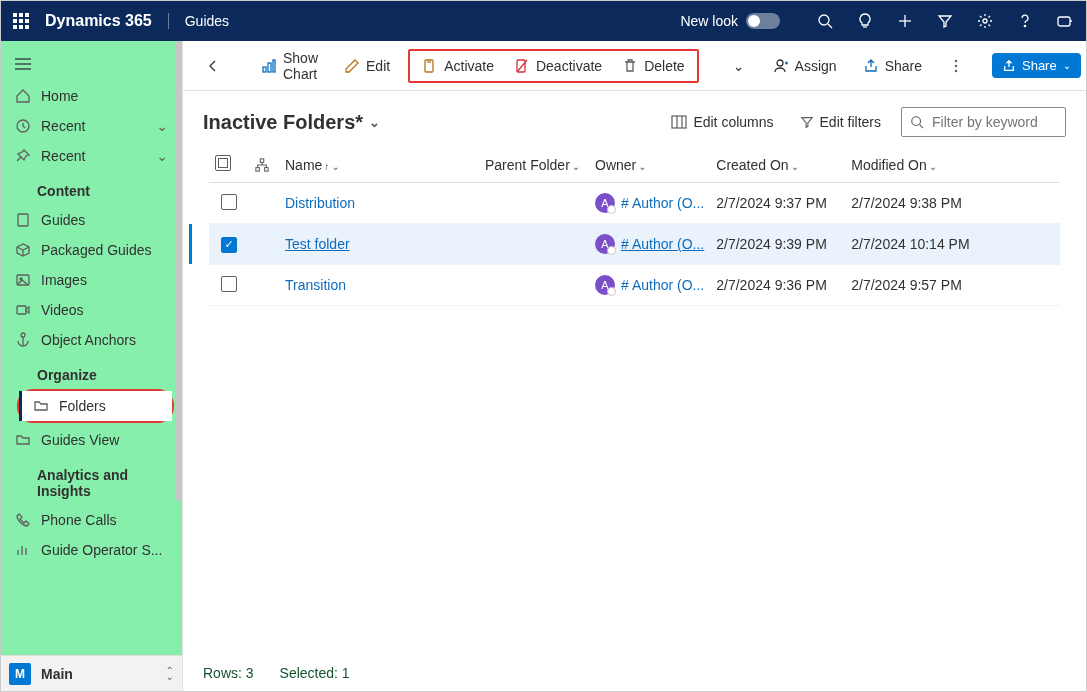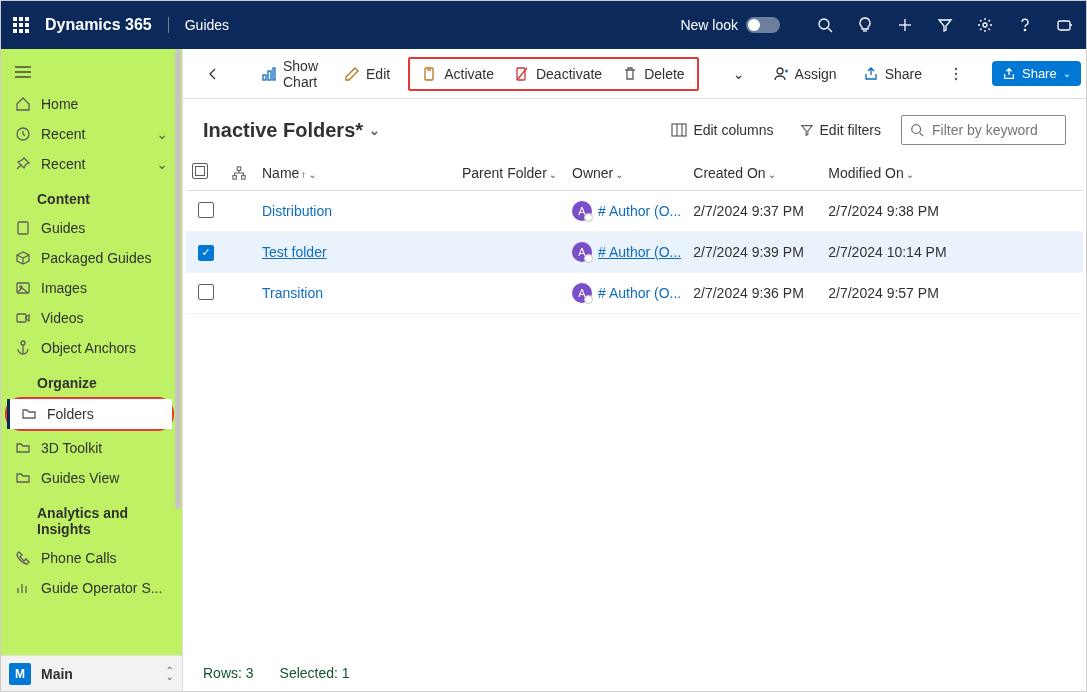--- a/index.html
+++ b/index.html
@@ -1,36 +1,36 @@
 <!DOCTYPE html>
 <html><head>
 <meta charset="utf-8">
 <style>
   * { box-sizing: border-box; }
   html, body { margin:0; padding:0; font-family: "Segoe UI", Arial, sans-serif; font-size:14px; color:#323130; background:#fff; height:100%; }
   .app { width:1087px; height:692px; display:flex; flex-direction:column; border:1px solid #ccc; overflow:hidden; }
 
   
-  .topbar { background:#0b2a5b; color:#fff; height:48px; display:flex; align-items:center; padding:0 12px; gap:16px; }
+  .topbar { background:#0b2a5b; color:#fff; height:40px; display:flex; align-items:center; padding:0 12px; gap:16px; }
   .waffle-icon { width:16px; height:16px; display:grid; grid-template-columns:repeat(3,4px); grid-template-rows:repeat(3,4px); gap:2px; }
   .waffle-icon span { background:#fff; width:4px; height:4px; }
   .brand { font-weight:600; font-size:16px; }
   .brand-sub { font-size:14px; border-left:1px solid rgba(255,255,255,0.4); padding-left:16px; }
   .topbar-spacer { flex:1; }
   .newlook { display:flex; align-items:center; gap:8px; font-size:14px; }
   .toggle { width:34px; height:16px; border-radius:8px; background:rgba(255,255,255,0.4); position:relative; }
   .toggle::after { content:""; position:absolute; left:2px; top:2px; width:12px; height:12px; border-radius:50%; background:#fff; }
   .topbar-icons { display:flex; gap:22px; align-items:center; margin-left:20px; }
   .topbar-icons .ic { width:18px; height:18px; display:flex; align-items:center; justify-content:center; color:#fff; }
 
   
   .body { flex:1; display:flex; min-height:0; }
 
   
-  .sidebar { width:182px; background:#bef264; border-right:1px solid #e1dfdd; display:flex; flex-direction:column; position:relative; }
+  .sidebar { width:182px; background:#86efac; border-right:1px solid #e1dfdd; display:flex; flex-direction:column; position:relative; }
   .side-scroll { overflow-y:auto; flex:1; padding-top:6px; }
   .hamburger { padding:10px 14px; }
   .nav-item { display:flex; align-items:center; gap:10px; padding:7px 14px; cursor:pointer; }
   .nav-item .ic { width:16px; height:16px; display:flex; align-items:center; justify-content:center; color:#605e5c; }
   .nav-item .chev { margin-left:auto; color:#605e5c; }
   .nav-section { padding:12px 14px 6px; font-weight:600; font-size:14px; color:#323130;margin-left:22px; }
   .nav-item.active { background:#fff; position:relative; }
   .nav-item.active::before { content:""; position:absolute; left:0; top:0; bottom:0; width:3px; background:#0b2a5b; }
   .highlight-red { border:2px solid #e53935; border-radius:2px; }
   .side-scrollbar { position:absolute; right:0; top:0; bottom:36px; width:8px; background:transparent; }
@@ -53,21 +53,21 @@
   .chev-sm { font-size:10px; color:inherit; }
 
   .view-header { display:flex; align-items:center; padding:16px 20px 10px; gap:14px;}
   .view-title { font-size:20px; font-weight:600; display:flex; align-items:center; gap:6px;}
   .view-spacer { flex:1; }
   .header-action { display:flex; align-items:center; gap:6px; color:#323130; cursor:pointer; padding:4px 6px;}
   .filter-box { width:165px; height:30px; border:1px solid #8a8886; border-radius:2px; display:flex; align-items:center; padding:0 8px; gap:6px; color:#605e5c; }
   .filter-box input { border:none; outline:none; flex:1; font-size:14px; color:#323130; background:transparent;}
 
   
-  .grid { padding:0 3px; flex:1; overflow:auto;}
+  .grid { padding:0 26px; flex:1; overflow:auto;}
   table.data { width:100%; border-collapse:collapse; font-size:14px; }
   table.data th { text-align:left; font-weight:400; color:#323130; padding:8px 6px; border-bottom:1px solid #e1dfdd; white-space:nowrap;}
   table.data td { padding:10px 6px; border-bottom:1px solid #f3f2f1; white-space:nowrap;}
   .col-check { width:40px; text-align:center;}
   .col-hier { width:30px; text-align:center; color:#605e5c;}
   .checkbox { width:16px; height:16px; border:1px solid #605e5c; display:inline-flex; align-items:center; justify-content:center; background:#fff; border-radius:2px;}
   .checkbox.checked { background:#0078d4; border-color:#0078d4; color:#fff; font-size:11px;}
   .row-selected { background:#eaf3fb; }
   .row-selected td:first-child { position:relative; }
   .row-selected td:first-child::before { content:""; position:absolute; left:-20px; top:0; bottom:0; width:3px; background:#0078d4; }
@@ -235,37 +235,29 @@
           <span class="ic">
               <svg width="16" height="16" viewBox="0 0 16 16" fill="none" stroke="#605e5c" stroke-width="1.3">
                 <circle cx="8" cy="3" r="2"></circle>
                 <path d="M8 5v8M3 9a5 5 0 0 0 10 0"></path>
               </svg>
             </span>
           <span>Object Anchors</span>
         </div>
 
         <div class="nav-section">Organize</div>
-        <div class="highlight-red" style="margin:0 8px 2px 4px;border-radius:16px;">
+        <div class="highlight-red" style="margin:0 8px 2px 16px;border-radius:16px;">
           <div class="nav-item active" style="margin:0;">
             <span class="ic">
                 <svg width="16" height="16" viewBox="0 0 16 16" fill="none" stroke="#605e5c" stroke-width="1.3">
                   <path d="M2 4h4l2 2h6v6H2z"></path>
                 </svg>
               </span>
             <span>Folders</span>
           </div>
-        </div>
-        <div class="nav-item">
-          <span class="ic">
-              <svg width="16" height="16" viewBox="0 0 16 16" fill="none" stroke="#605e5c" stroke-width="1.3">
-                <path d="M2 4h4l2 2h6v6H2z"></path>
-              </svg>
-            </span>
-          <span>3D Toolkit</span>
         </div>
         <div class="nav-item">
           <span class="ic">
               <svg width="16" height="16" viewBox="0 0 16 16" fill="none" stroke="#605e5c" stroke-width="1.3">
                 <path d="M2 4h4l2 2h6v6H2z"></path>
               </svg>
             </span>
           <span>Guides View</span>
         </div>
 

